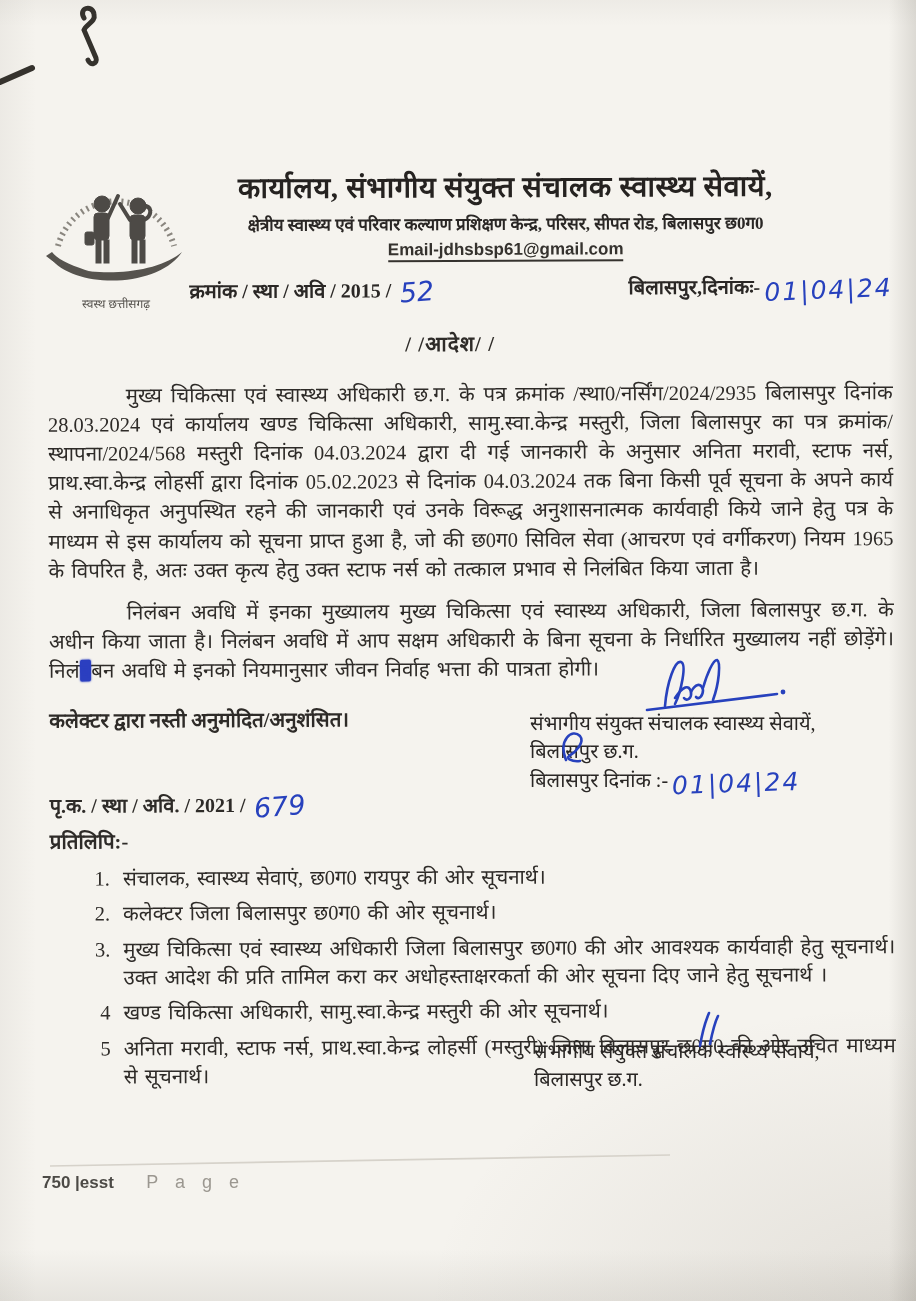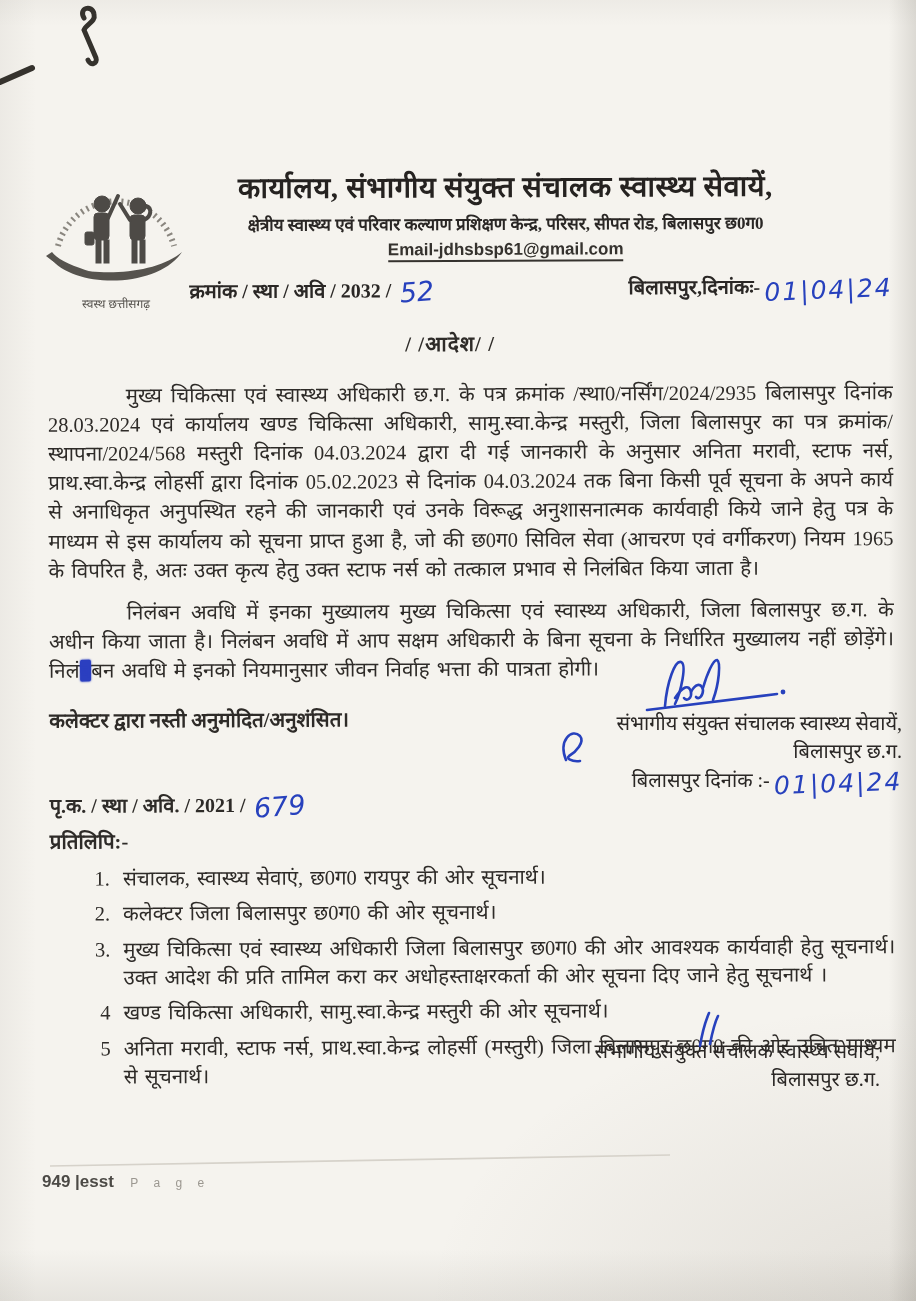--- a/index.html
+++ b/index.html
@@ -32,31 +32,31 @@
   .p1{margin-top:23px;text-indent:78px;}
   .p2{margin-top:13px;text-indent:78px;}
   .blot{background:#2b3fc0;color:#2b3fc0;border-radius:2px;box-shadow:0 0 2px #2b3fc0;}
   .collector{font-weight:700;font-size:20.5px;margin-top:20px;}
   .pk-row{margin-top:56px;font-size:20px;font-weight:600;}
   .pratilipi{font-size:20.5px;font-weight:700;margin-top:8px;}
   .copy-list{margin-top:10px;}
   .copy-item{display:flex;gap:13px;padding:0 0 0 36px;font-size:20.5px;line-height:1.38;margin-top:7px;}
   .copy-no{min-width:24px;text-align:right;flex:none;}
   .copy-text{text-align:justify;word-spacing:2px;}
-  .sig-block{position:absolute;text-align:right;font-size:20px;line-height:1.3;color:#2a2725;}
+  .sig-block{position:absolute;text-align:left;font-size:20px;line-height:1.3;color:#2a2725;}
   .sig-top{top:652px;right:14px;width:372px;}
   .sig-bottom{top:1036px;right:36px;width:346px;}
   .sig-line{margin-top:2px;}
   .sig-date-row{margin-top:2px;white-space:nowrap;}
   .scrawl{display:block;margin:0 auto -6px auto;}
   .r-mark{position:absolute;left:26px;top:74px;}
   .mark-11{position:absolute;left:160px;top:-26px;}
   .footer{position:absolute;left:42px;top:1172px;font-family:"Liberation Sans","DejaVu Sans",sans-serif;white-space:nowrap;}
   .footer-num{font-weight:700;font-size:17px;color:#4c4a46;}
-  .footer-page{font-size:12px;color:#9b9790;letter-spacing:6px;margin-left:12px;}
+  .footer-page{font-size:18px;color:#9b9790;letter-spacing:6px;margin-left:28px;}
   .abs{position:absolute;}
 </style>
 </head>
 <body>
 
 <div class="page">
 
   <svg class="abs" style="left:62px;top:4px;" width="70" height="70" viewBox="0 0 70 70">
     <path d="M22,14 C16,4 30,0 32,10 C34,18 24,20 22,26 L34,54 C36,60 28,62 26,56" fill="none" stroke="#35322d" stroke-width="5" stroke-linecap="round"></path>
   </svg>
@@ -88,21 +88,21 @@
   <div class="content">
 
     <div class="letterhead">
       <div class="office-name">कार्यालय, संभागीय संयुक्त संचालक स्वास्थ्य सेवायें,</div>
       <div class="office-address">क्षेत्रीय स्वास्थ्य एवं परिवार कल्याण प्रशिक्षण केन्द्र, परिसर, सीपत रोड, बिलासपुर छ0ग0</div>
       <div><span class="email">Email-jdhsbsp61@gmail.com</span></div>
     </div>
 
     <div class="ref-row">
       <div>
-        <span>क्रमांक / स्था / अवि / 2032 /</span><span class="hand num">52</span>
+        <span>क्रमांक / स्था / अवि / 2015 /</span><span class="hand num">52</span>
       </div>
       <div>
         <span>बिलासपुर,दिनांकः-</span><span class="hand date">01|04|24</span>
       </div>
     </div>
 
     <div class="order-title">/ /आदेश/ /</div>
 
     <p class="para p1">मुख्य चिकित्सा एवं स्वास्थ्य अधिकारी छ.ग. के पत्र क्रमांक  /स्था0/नर्सिंग/2024/2935 बिलासपुर दिनांक 28.03.2024 एवं कार्यालय खण्ड चिकित्सा अधिकारी, सामु.स्वा.केन्द्र मस्तुरी, जिला बिलासपुर का पत्र क्रमांक/स्थापना/2024/568 मस्तुरी दिनांक 04.03.2024 द्वारा दी गई जानकारी के अनुसार अनिता मरावी, स्टाफ नर्स, प्राथ.स्वा.केन्द्र लोहर्सी द्वारा दिनांक 05.02.2023 से दिनांक 04.03.2024 तक बिना किसी पूर्व सूचना के अपने कार्य से अनाधिकृत अनुपस्थित रहने की जानकारी एवं उनके विरूद्ध अनुशासनात्मक कार्यवाही किये जाने हेतु पत्र के माध्यम से इस कार्यालय को सूचना प्राप्त हुआ है, जो की छ0ग0 सिविल सेवा (आचरण एवं वर्गीकरण) नियम 1965 के विपरित है, अतः उक्त कृत्य हेतु उक्त स्टाफ नर्स को तत्काल प्रभाव से निलंबित किया जाता है।</p>
 
@@ -170,17 +170,17 @@
     </svg>
     <div class="sig-line">संभागीय संयुक्त संचालक स्वास्थ्य सेवायें,</div>
     <div class="sig-line">बिलासपुर छ.ग.</div>
   </div>
 
   <svg class="abs" style="left:50px;top:1150px;" width="620" height="20" viewBox="0 0 620 20">
     <path d="M0,16 L620,5" stroke="#d6d2ca" stroke-width="1.6" fill="none"></path>
   </svg>
 
   <div class="footer">
-    <span class="footer-num">949 |esst</span>
+    <span class="footer-num">750 |esst</span>
     <span class="footer-page">P a g e</span>
   </div>
 
 </div>
 
 </body></html>

